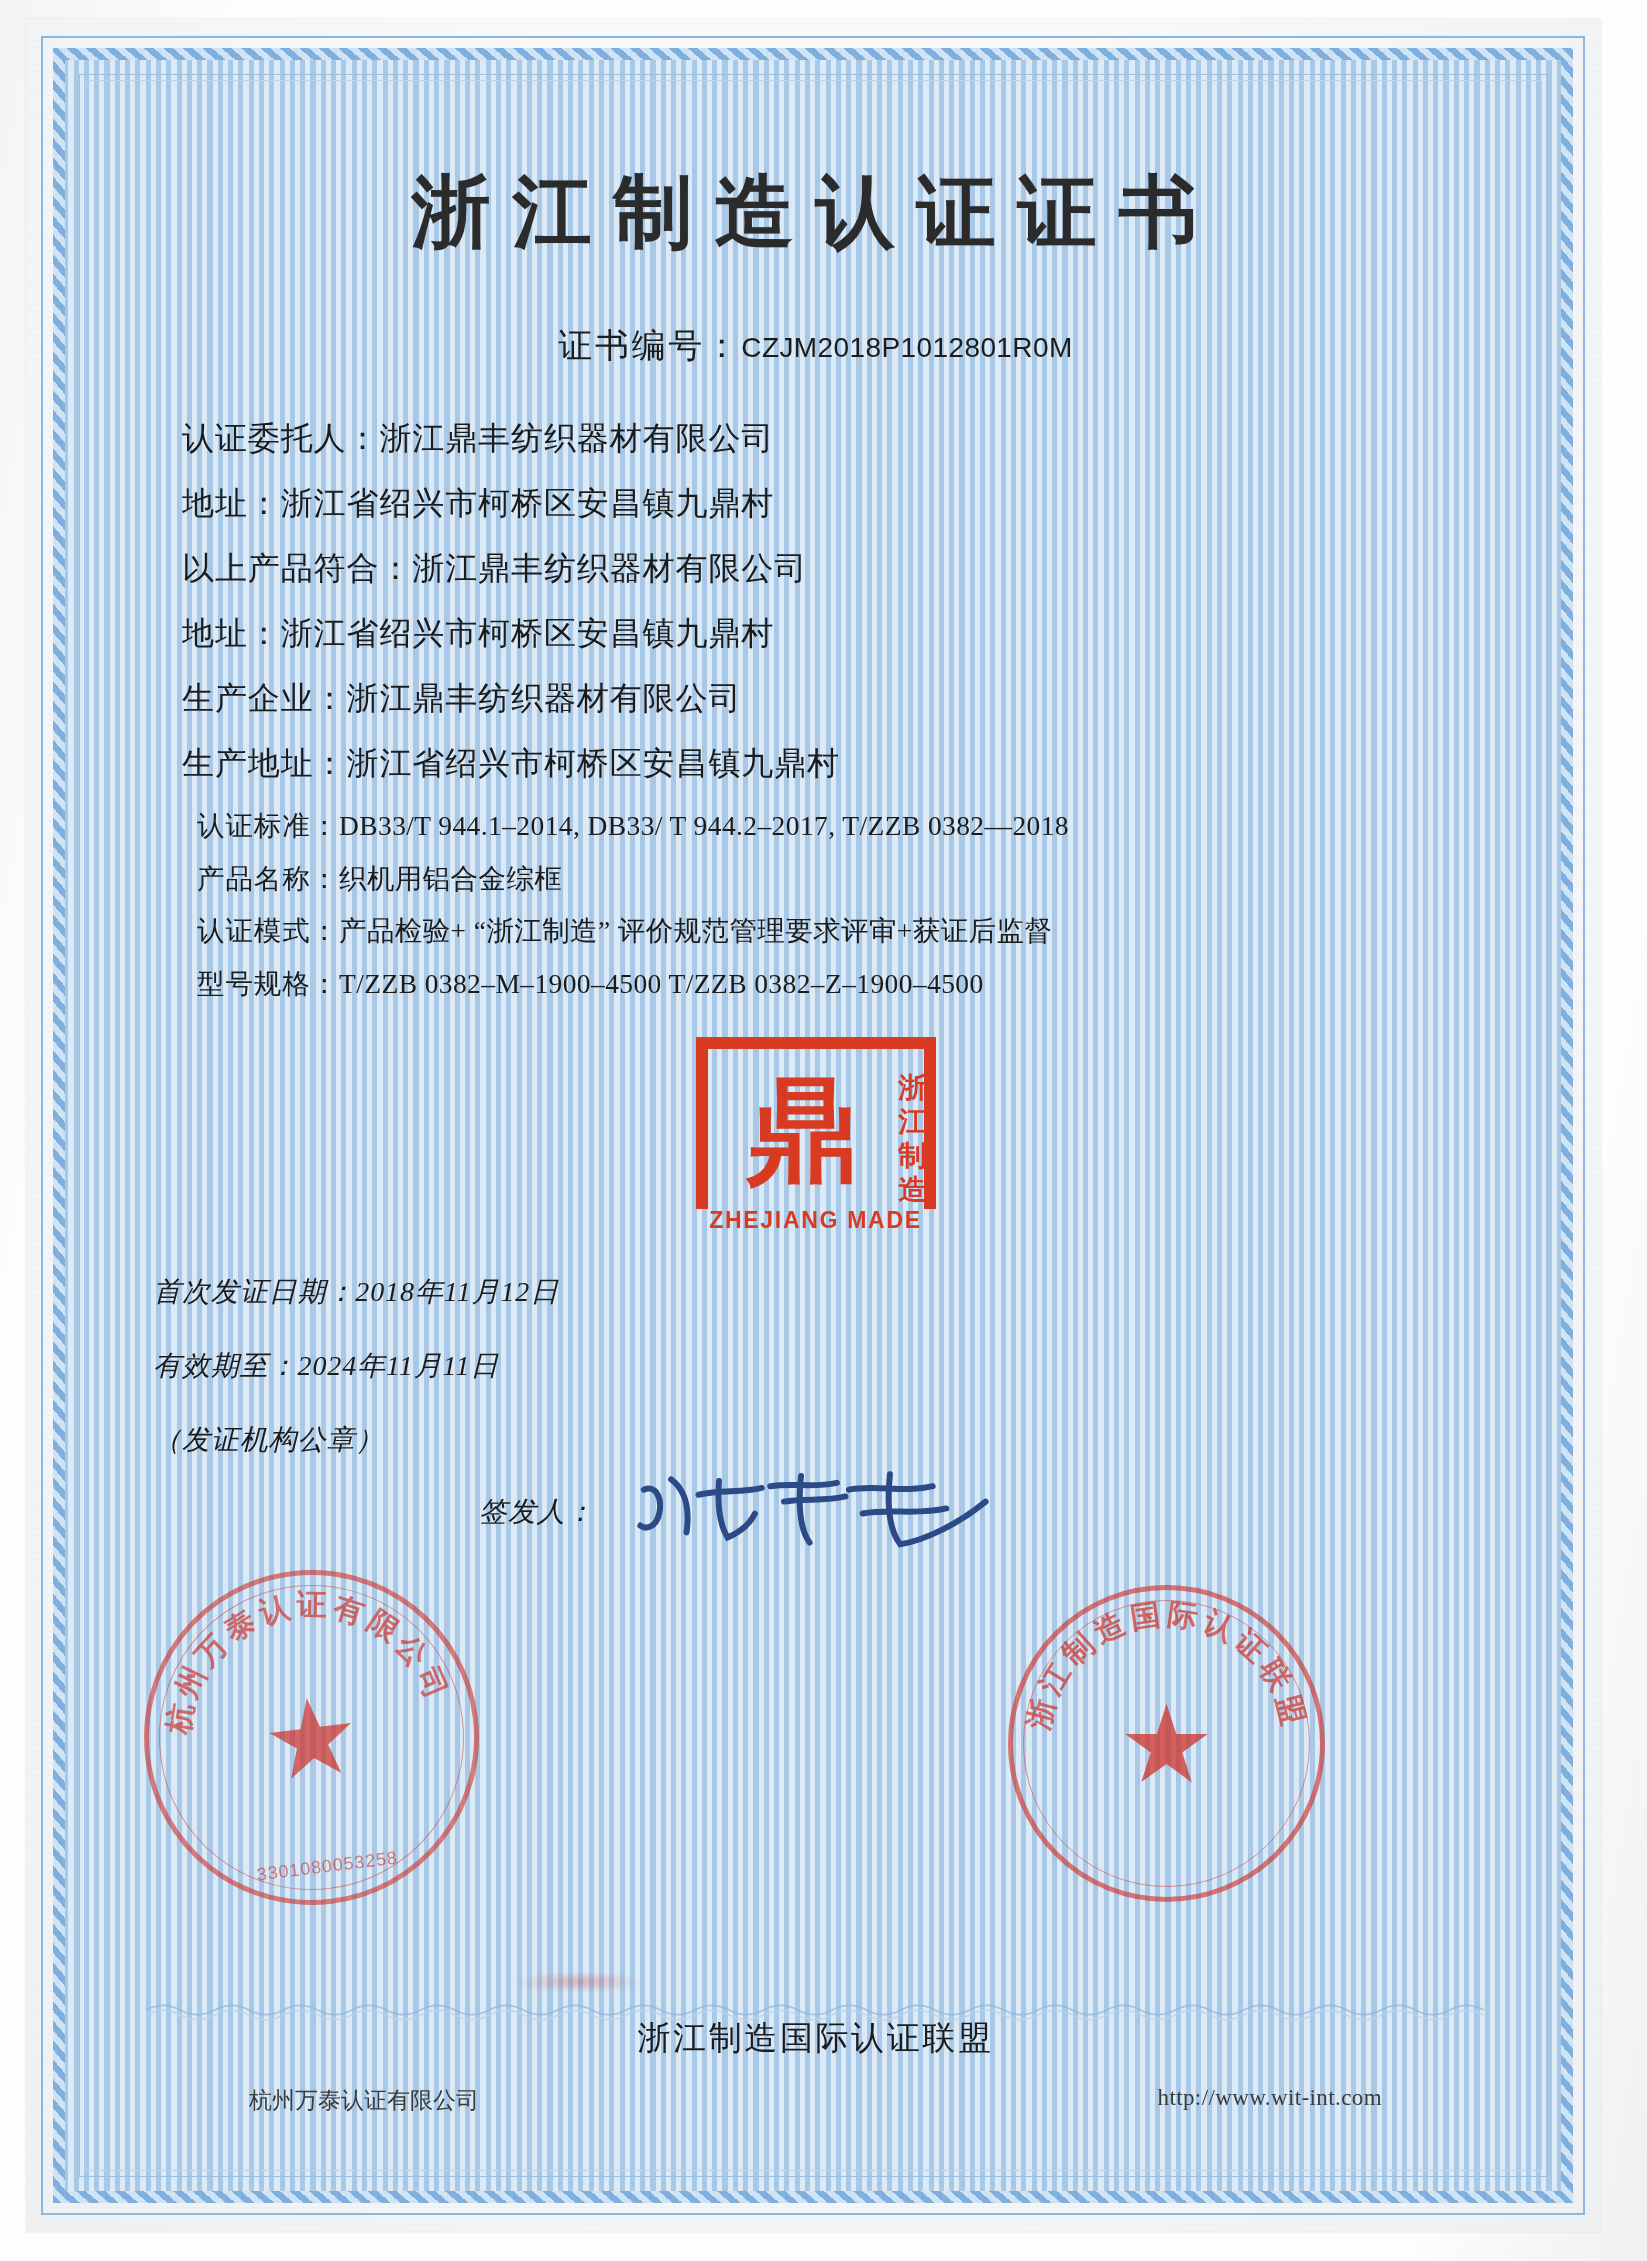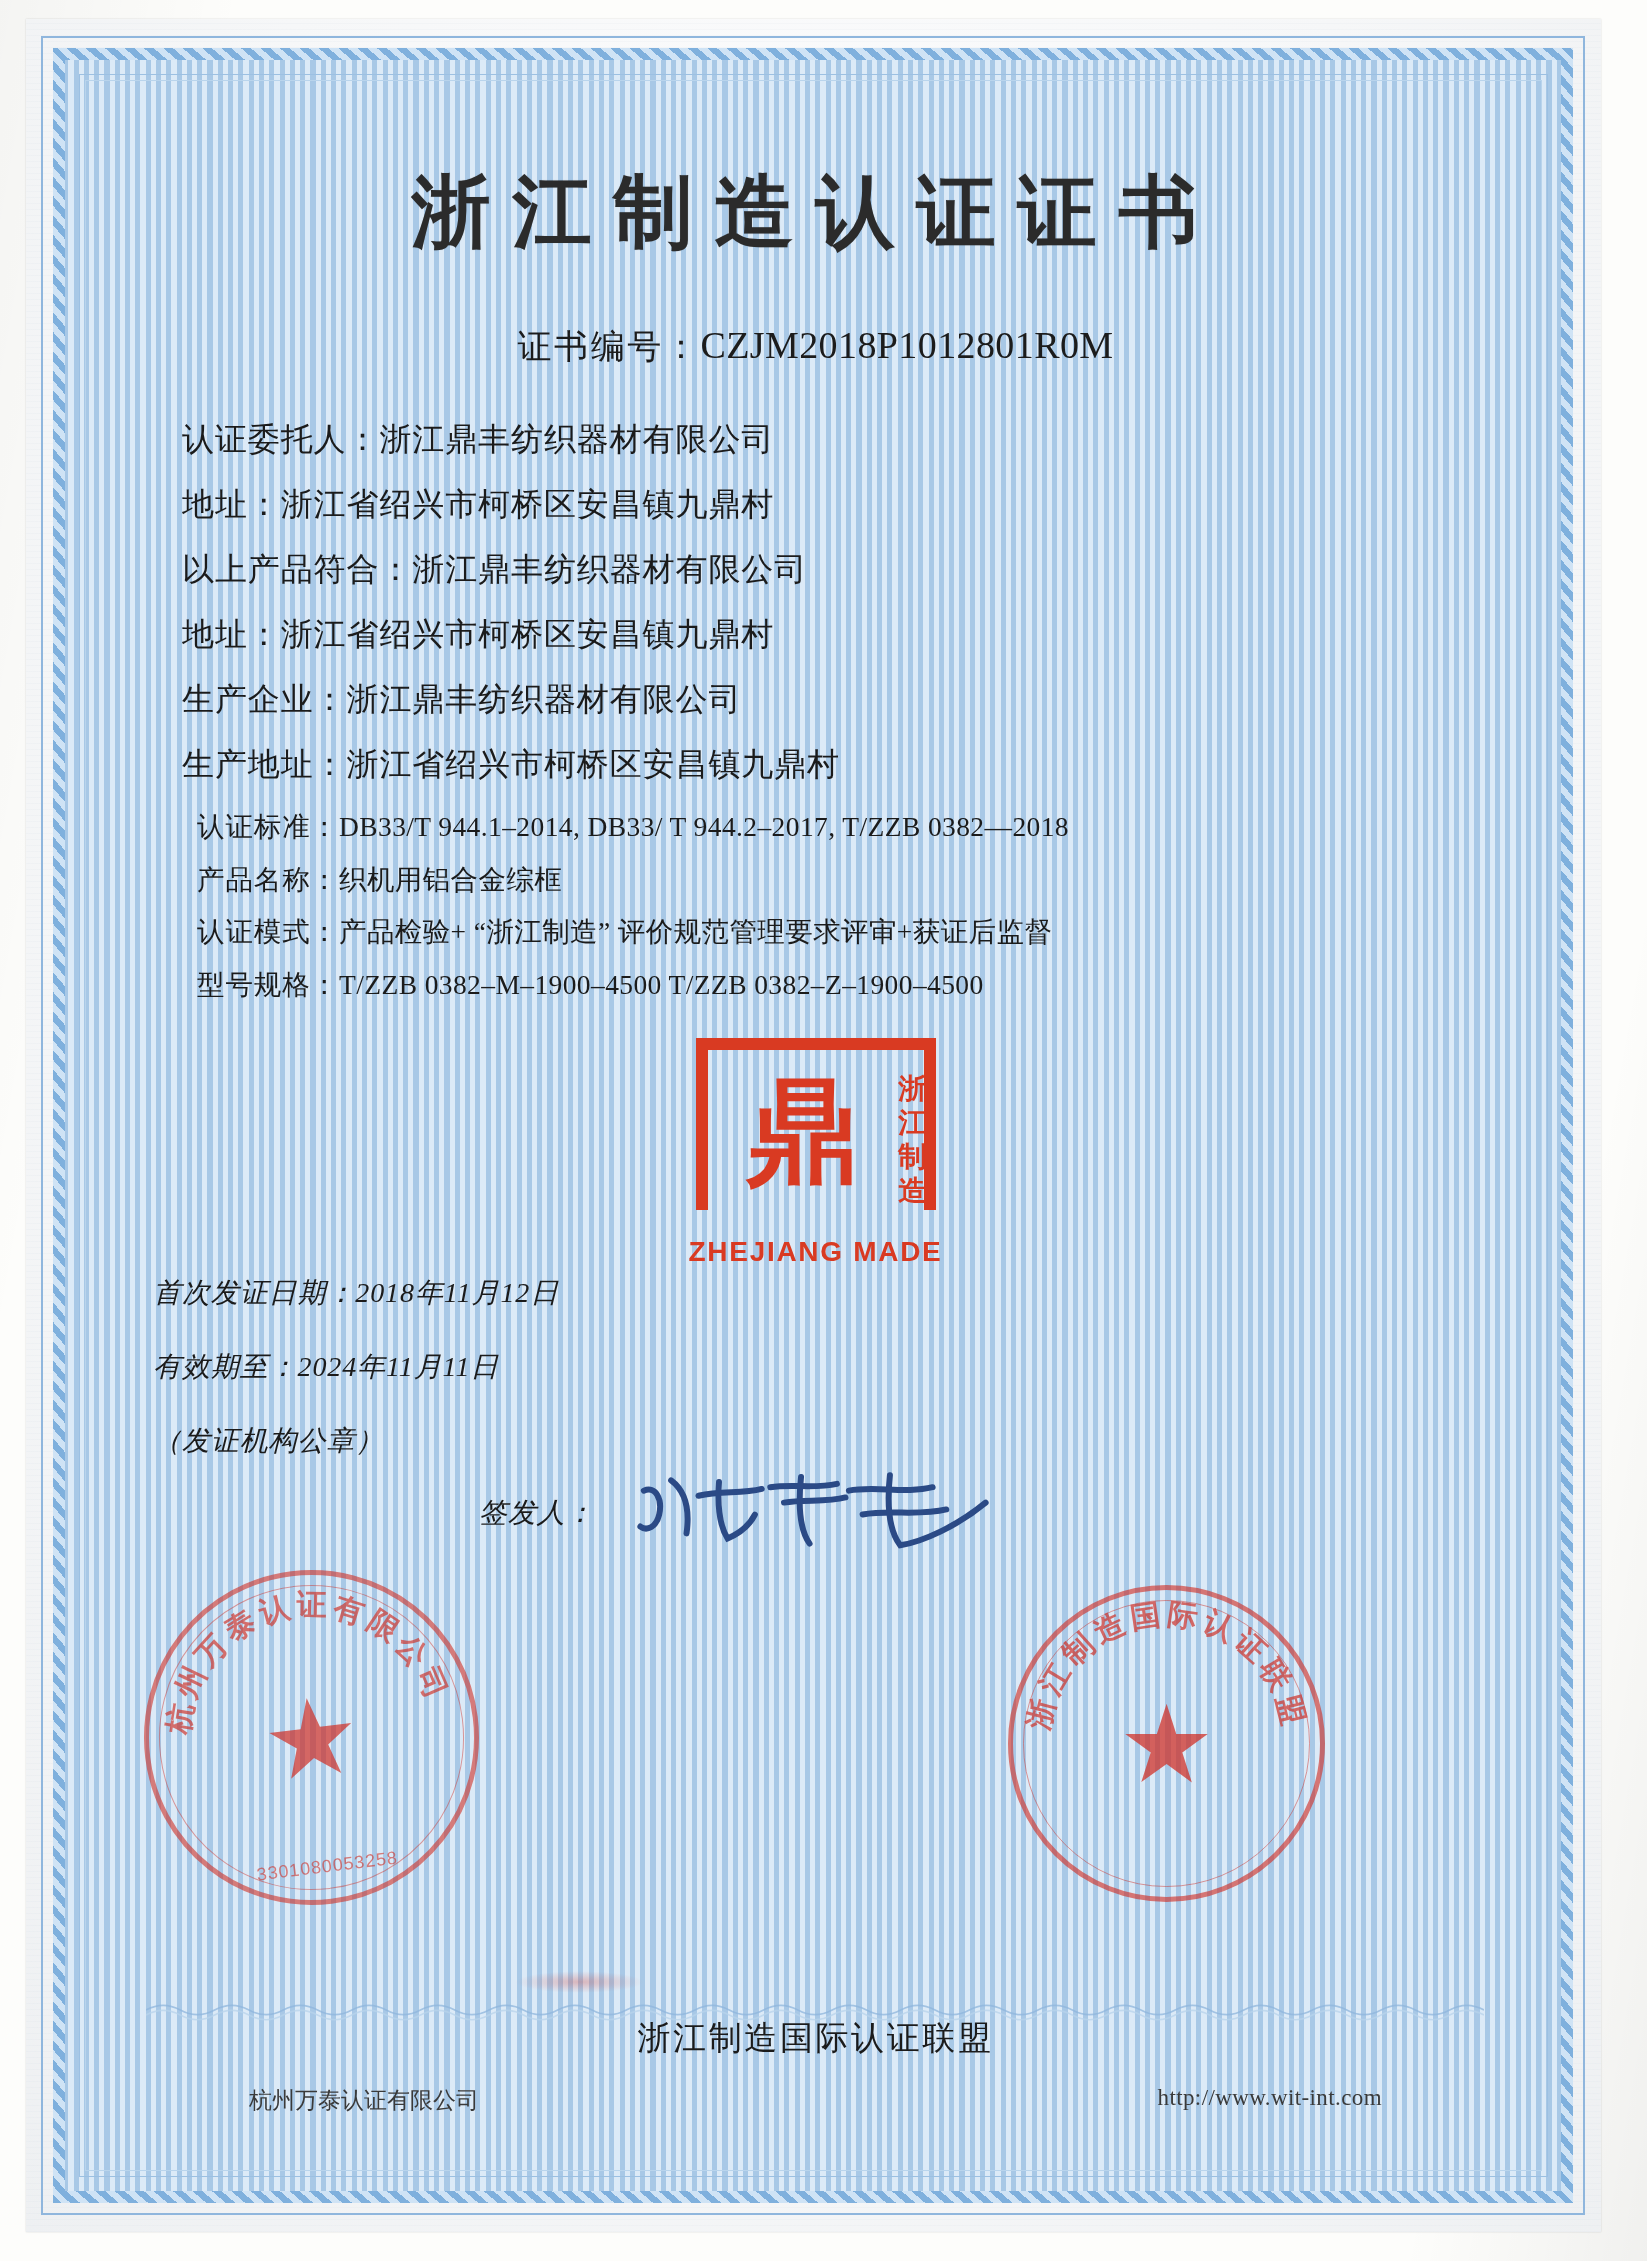--- a/index.html
+++ b/index.html
@@ -101,22 +101,22 @@
 
   .cert-number {
     text-align: center;
     font-size: 34px;
     color: #1c1c1c;
     margin-top: 57px;
     letter-spacing: 0.9px;
   }
   .cert-number .label { letter-spacing: 2.6px; }
   .cert-number .value {
-    font-family: Liberation Serif, serif;
-    font-size: 38px;
+    font-family: Liberation Sans, sans-serif;
+    font-size: 28px;
     letter-spacing: 0.4px;
   }
 
   .party-block {
     margin-top: 53px;
     padding-left: 45px;
   }
   .party-row {
     font-size: 32px;
     color: #1b1b1b;
@@ -205,24 +205,23 @@
     font-weight: bold;
     text-align: center;
   }
   .logo .en {
     position: absolute;
     left: 0; top: 177px;
     width: 257px;
     text-align: center;
     color: #d93a22;
     font-family: "Liberation Sans", sans-serif;
-    font-size: 28px;
+    font-size: 23px;
     font-weight: bold;
     letter-spacing: 1.7px;
-    margin-top: 28px;
   }
 
   
   .dates {
     margin-top: 29px;
     padding-left: 41px;
     position: relative;
     z-index: 3;
     font-style: italic;
   }

